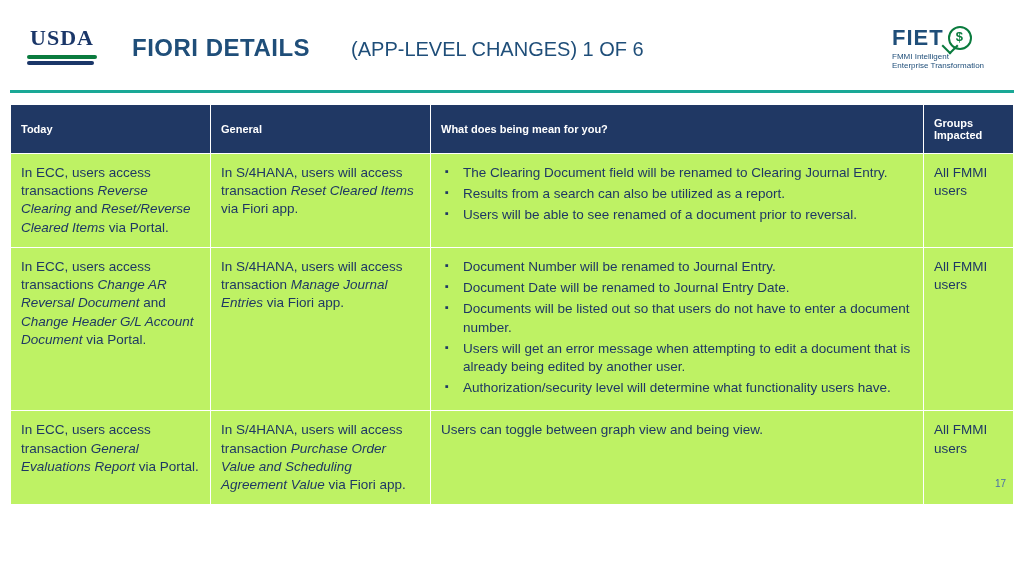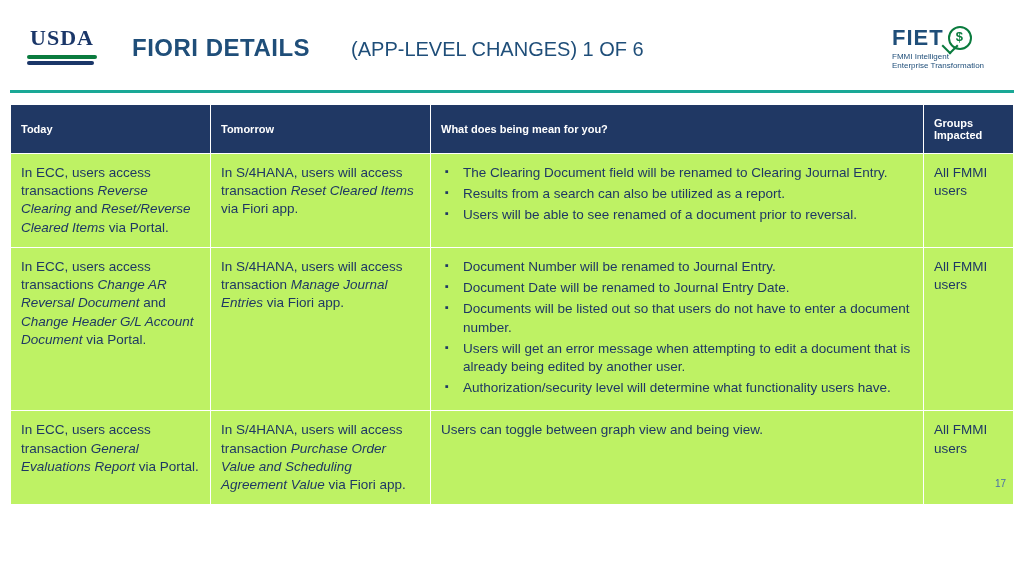--- a/index.html
+++ b/index.html
@@ -84,21 +84,21 @@
   <table class="tbl">
     <colgroup>
       <col class="c1">
         <col class="c2">
         <col class="c3">
         <col class="c4">
     </colgroup>
     <thead>
       <tr>
         <th>Today</th>
-        <th>Tomorrow</th>
+        <th>General</th>
         <th>What does being mean for you?</th>
         <th>Groups Impacted</th>
       </tr>
     </thead>
     <tbody>
 
       <tr>
         <td>
           <span>In ECC, users access transactions </span><span class="ital">Reverse Clearing</span><span> and </span><span class="ital">Reset/Reverse Cleared Items</span><span> via Portal.</span>
         </td>

